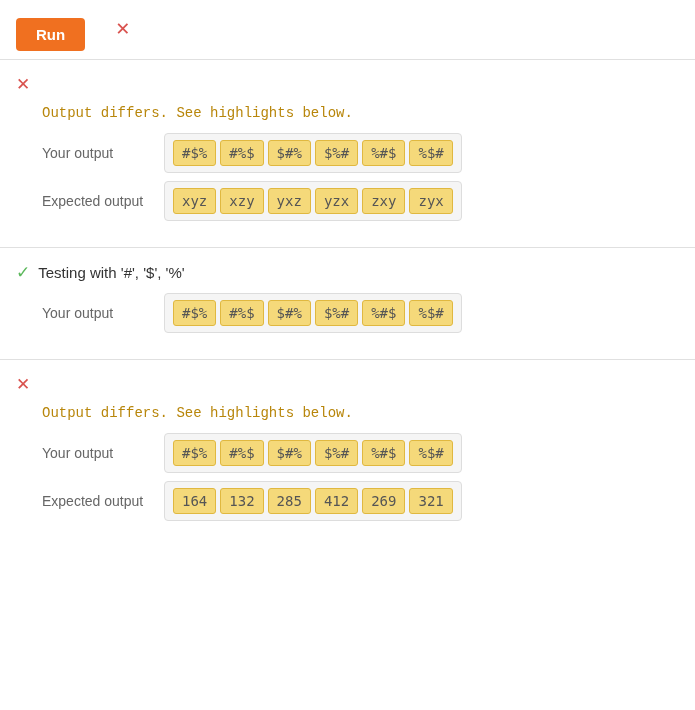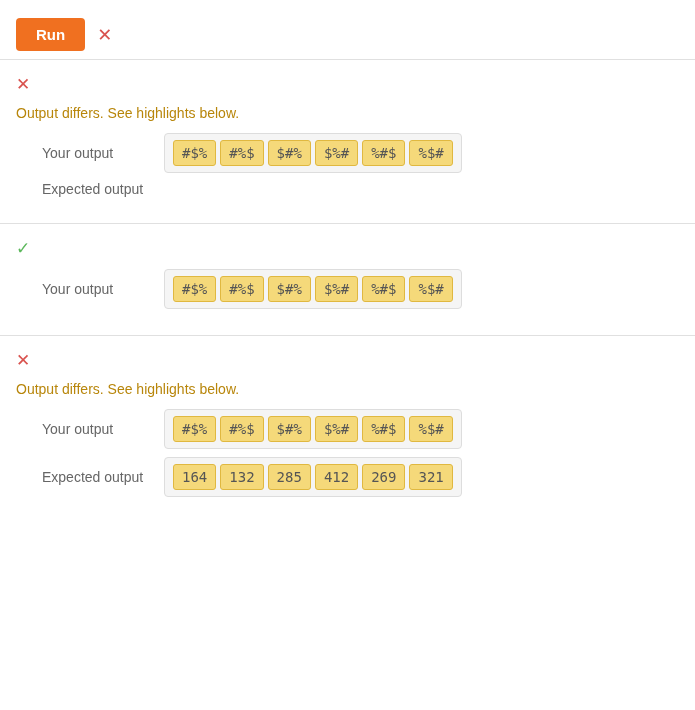--- a/index.html
+++ b/index.html
@@ -8,23 +8,23 @@
       background: #fff;
       color: #333;
       width: 695px;
       min-height: 710px;
       padding: 10px 0;
     }
 
     
     .header {
       display: flex;
-      align-items: center;
+      align-items: flex-start;
       padding: 8px 16px;
-      gap: 12px;
+      gap: 30px;
     }
     .run-btn {
       background: #f07020;
       color: #fff;
       border: none;
       border-radius: 4px;
       padding: 8px 20px;
       font-size: 15px;
       font-weight: bold;
       cursor: pointer;
@@ -52,21 +52,23 @@
       font-weight: 500;
       color: #333;
       margin-bottom: 10px;
     }
     .test-title .icon-fail { color: #d9534f; font-size: 17px; }
     .test-title .icon-pass { color: #5cb85c; font-size: 17px; }
 
     .output-diff-msg {
       color: #b8860b;
       font-size: 14px;
+      margin-left: 26px;
       margin-bottom: 12px;
+      font-family: Liberation Mono, monospace;
     }
 
     .output-row {
       display: flex;
       align-items: center;
       margin-left: 26px;
       margin-bottom: 8px;
       gap: 12px;
     }
     .output-label {
@@ -121,25 +123,34 @@
       <span class="cell cell-highlight">#$%</span>
           <span class="cell cell-highlight">#%$</span>
           <span class="cell cell-highlight">$#%</span>
           <span class="cell cell-highlight">$%#</span>
           <span class="cell cell-highlight">%#$</span>
           <span class="cell cell-highlight">%$#</span>
     </div>
   </div>
       <div class="output-row">
       <span class="output-label">Expected output</span>
+      <div class="output-cells">
+        <span class="cell cell-highlight">xyz</span>
+          <span class="cell cell-highlight">xzy</span>
+          <span class="cell cell-highlight">yxz</span>
+          <span class="cell cell-highlight">yzx</span>
+          <span class="cell cell-highlight">zxy</span>
+          <span class="cell cell-highlight">zyx</span>
+      </div>
     </div>
     </div>
     <div class="test-section">
     <div class="test-title">
       <span class="icon-pass">✓</span>
+      <span>Testing with '#', '$', '%'</span>
     </div>
   <div class="output-row">
     <span class="output-label">Your output</span>
     <div class="output-cells">
       <span class="cell cell-highlight">#$%</span>
           <span class="cell cell-highlight">#%$</span>
           <span class="cell cell-highlight">$#%</span>
           <span class="cell cell-highlight">$%#</span>
           <span class="cell cell-highlight">%#$</span>
           <span class="cell cell-highlight">%$#</span>

